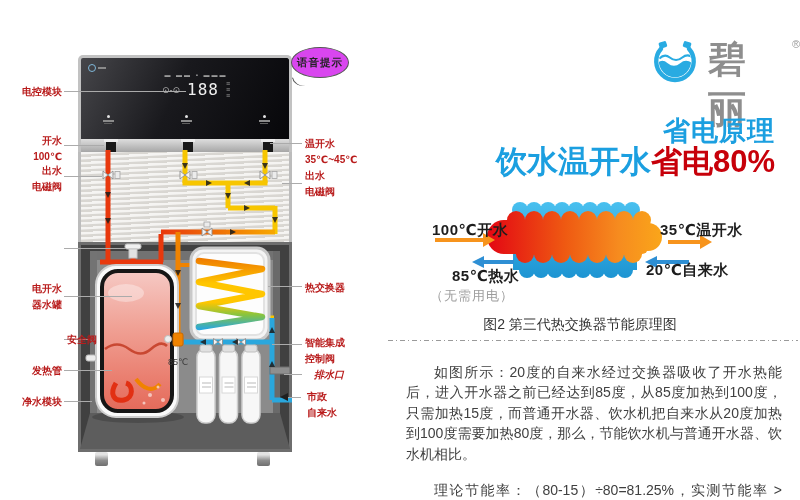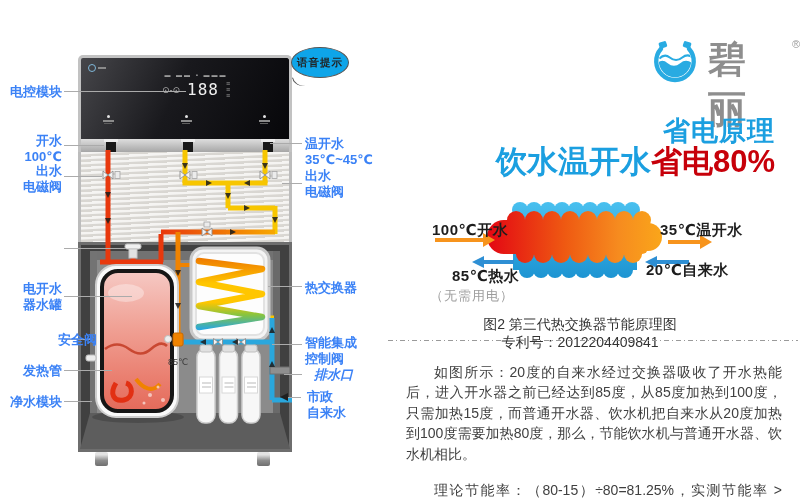--- a/index.html
+++ b/index.html
@@ -32,27 +32,27 @@
            background:#e9e7e3 repeating-linear-gradient(177deg,rgba(255,255,255,.55) 0 2px,rgba(175,172,166,.28) 3px 5px);
            border-left:3px solid #bcbcbc;border-right:3px solid #bcbcbc;}
   .m-cab{position:absolute;left:0;top:187px;width:214px;height:210px;box-sizing:border-box;
          background:#404040;border:3px solid #6e6e6e;}
   .m-foot{position:absolute;top:397px;width:13px;height:14px;border-radius:2px;
           background:linear-gradient(#e3e3e3 20%,#8d8d8d 60%,#6f6f6f);}
   .m-svg{position:absolute;left:0;top:0;width:214px;height:412px;pointer-events:none;}
 
   
   .bubble{position:absolute;left:291px;top:47px;width:56px;height:29px;border:1.5px solid #565656;
-          border-radius:50%;background:#0ea5e9;font-size:10.5px;font-weight:bold;color:#222;
+          border-radius:50%;background:#d946ef;font-size:10.5px;font-weight:bold;color:#222;
           display:flex;align-items:center;justify-content:center;letter-spacing:1px;}
   .bubble::after{content:"";position:absolute;left:1px;bottom:-10px;width:10px;height:11px;
           border-left:1.5px solid #565656;border-bottom-left-radius:14px;transform:rotate(-14deg);}
 
   
-  .lab{position:absolute;font-size:13px;font-weight:bold;color:#3b82f6;line-height:15.5px;white-space:pre-line;}
+  .lab{position:absolute;font-size:10px;font-weight:bold;color:#b91c1c;line-height:15.5px;white-space:pre-line;}
   .lab.l{left:0;width:62px;text-align:right;}
   .lab.r{text-align:left;}
   .lead{position:absolute;height:0;border-top:1px solid #ababab;}
   .inlet-arrow{position:absolute;width:0;height:0;border-top:4px solid transparent;border-bottom:4px solid transparent;border-right:8px solid #1f1f1f;}
 
   
   .brand{position:absolute;left:650px;top:34px;display:flex;align-items:flex-start;}
   .brand-name{font-size:38px;line-height:50px;font-weight:bold;color:#8e8e8e;letter-spacing:4px;margin-left:8px;}
   .brand-reg{font-size:11px;color:#9b9b9b;margin-top:4px;}
 
@@ -422,21 +422,20 @@
   </svg>
 
   <div class="ex-lab" style="left:432px;top:221px;">100℃开水</div>
   <div class="ex-lab" style="left:452px;top:267px;">85℃热水</div>
   <div class="ex-note" style="left:430px;top:287px;">（无需用电）</div>
   <div class="ex-lab" style="left:660px;top:221px;">35℃温开水</div>
   <div class="ex-lab" style="left:646px;top:261px;">20℃自来水</div>
 
   <div class="caption">
     <div>图2 第三代热交换器节能原理图</div>
-    <div>专利号：2012204409841</div>
   </div>
 
   <div class="divider"></div>
 
   <div class="desc">
     <p>如图所示：20度的自来水经过交换器吸收了开水热能后，进入开水器之前已经达到85度，从85度加热到100度，只需加热15度，而普通开水器、饮水机把自来水从20度加热到100度需要加热80度，那么，节能饮水机与普通开水器、饮水机相比。</p>
     <p>理论节能率：（80-15）÷80=81.25%，实测节能率 &gt; 80%</p>
   </div>
 
 </div>

